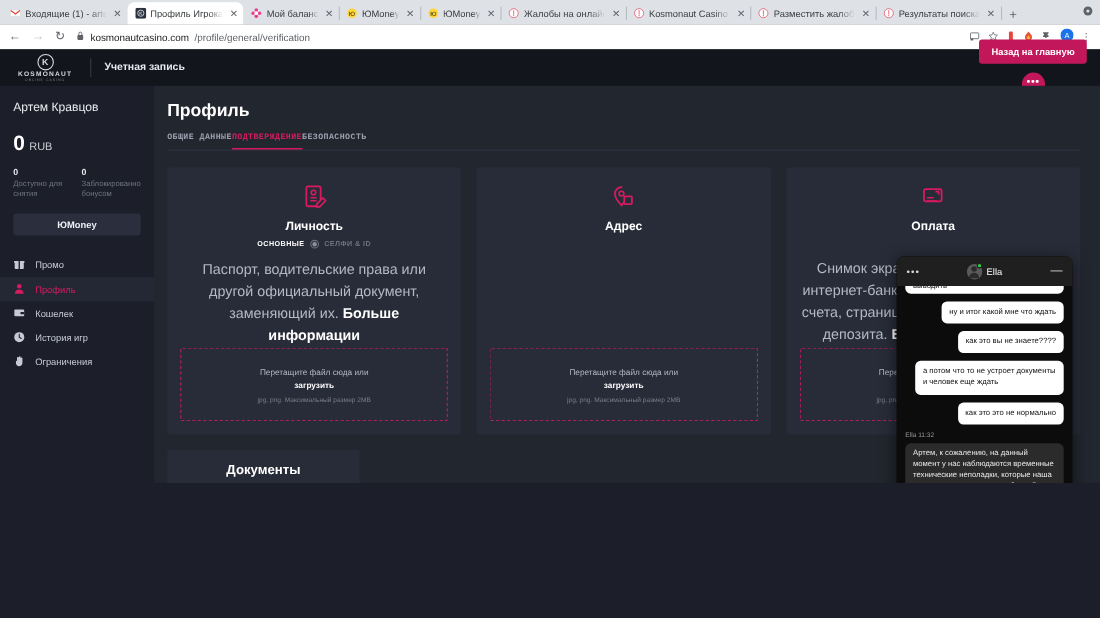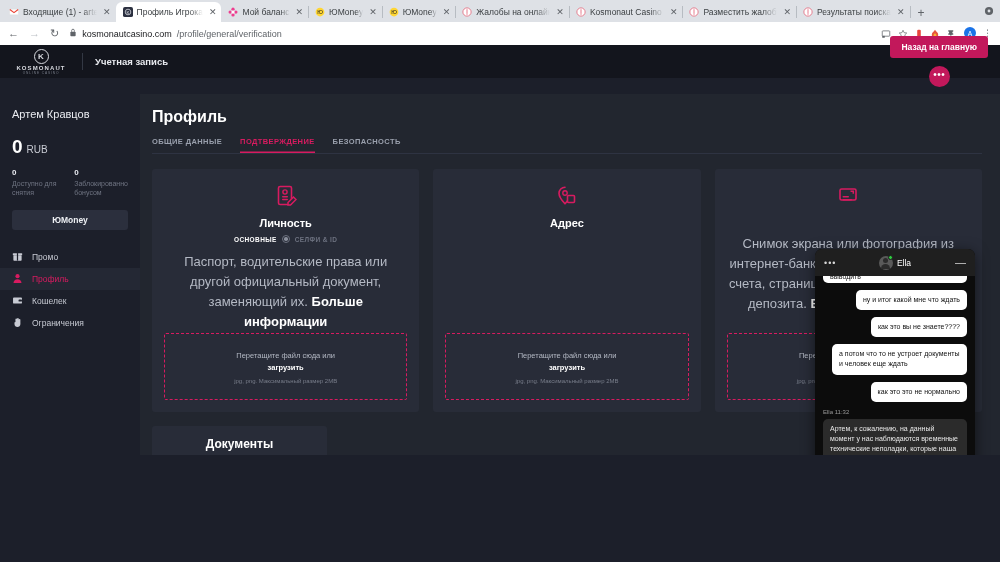--- a/index.html
+++ b/index.html
@@ -90,21 +90,21 @@
     cursor: pointer; white-space: nowrap;
   }
   .round-dots {
     width: 21px; height: 21px; border-radius: 50%;
     background: #c2185b; color: #fff;
     display: flex; align-items: center; justify-content: center;
     font-size: 10px; letter-spacing: 0.5px; padding-bottom: 4px;
   }
 
   
-  .body-split { display: flex; height: 361px; margin-top: 16px; }
+  .body-split { display: flex; height: 361px; }
 
   
   .sidebar {
     width: 140px; background: #1c1f2a; flex: 0 0 140px;
     padding: 14px 0 0 0;
   }
   .s-name { font-size: 11px; color: #e9ebf0; padding: 0 12px; margin-bottom: 16px; }
   .s-bal { padding: 0 12px; display: flex; align-items: baseline; gap: 4px; }
   .s-bal-num { font-size: 19px; font-weight: bold; color: #ffffff; }
   .s-bal-cur { font-size: 10px; color: #c9ccd4; }
@@ -129,22 +129,22 @@
   .s-ico { width: 11px; height: 11px; flex: 0 0 11px; display: flex; align-items: center; justify-content: center; }
 
   
   .main {
     flex: 1; background: #22262f;
     padding: 14px 18px 0 12px;
     overflow: hidden; position: relative;
   }
   .page-title { font-size: 16px; font-weight: bold; color: #ffffff; }
   .tabs {
-    display: flex; gap: 18px; margin-top: 11px;
-    border-bottom: 1px solid #2e3342; position: relative;
+    display: flex; gap: 0; margin-top: 11px;
+    border-bottom: 1px solid #2e3342; position: relative; font-family: Liberation Mono, monospace;
   }
   .tab-item {
     font-size: 7.5px; letter-spacing: 0.4px; color: #9aa0ad;
     padding-bottom: 7px; cursor: pointer; font-weight: bold;
   }
   .tab-item.active { color: #d81b60; box-shadow: inset 0 -1.5px 0 #d81b60; }
 
   .cards { display: flex; gap: 14px; margin-top: 15px; }
   .vcard {
     flex: 1; background: #282c38; border-radius: 3px;
@@ -489,20 +489,29 @@
                 <svg viewBox="0 0 16 16" width="11" height="11">
                   <rect x="1.5" y="3.5" width="13" height="9" rx="1.4" fill="currentColor"></rect>
                   <rect x="9.5" y="6.6" width="5" height="3" rx="1" fill="#1c1f2a"></rect>
                 </svg>
               </span>
               <span>Кошелек</span>
             </div>
             <div class="s-item">
               <span class="s-ico">
                 <svg viewBox="0 0 16 16" width="11" height="11">
+                  <circle cx="8" cy="8" r="6.6" fill="currentColor"></circle>
+                  <path d="M8 4.2V8l2.6 1.8" stroke="#1c1f2a" stroke-width="1.4" fill="none" stroke-linecap="round"></path>
+                </svg>
+              </span>
+              <span>История игр</span>
+            </div>
+            <div class="s-item">
+              <span class="s-ico">
+                <svg viewBox="0 0 16 16" width="11" height="11">
                   <path d="M5 7V3.4a1.2 1.2 0 0 1 2.4 0V7V2.6a1.2 1.2 0 0 1 2.4 0V7V4a1.2 1.2 0 0 1 2.4 0v6.2c0 2.6-1.9 4.3-4.3 4.3S3.6 12.8 3.6 10.2V8.2a1.1 1.1 0 0 1 2.2 0z" fill="currentColor"></path>
                 </svg>
               </span>
               <span>Ограничения</span>
             </div>
           </div>
       </div>
 
       <div class="main">
         <div class="page-title">Профиль</div>
@@ -556,20 +565,21 @@
 
           <div class="vcard">
             <div class="vc-icon">
               <svg width="24" height="24" viewBox="0 0 24 24">
                 <rect x="4" y="4" width="16" height="11" rx="1.6" stroke="#d81b60" stroke-width="1.6" fill="none"></rect>
                 <rect x="6.5" y="11" width="6.5" height="1.5" rx="0.7" fill="#d81b60"></rect>
                 <rect x="6.5" y="14" width="9.5" height="1.5" rx="0.7" fill="#d81b60"></rect>
                 <path d="M14.5 6.2h2.8v2.6" stroke="#d81b60" stroke-width="1.5" fill="none"></path>
               </svg>
             </div>
+            <div class="vc-title">Оплата</div>
             <div class="vc-desc" style="margin-top:22px;"><span>Снимок экрана или фотография из интернет-банка, выписка с банковского счета, страница Skrill и т.д. с указанием депозита. </span><b>Больше информации</b></div>
             <div class="dropzone">
               <div class="dz-l1">Перетащите файл сюда или</div>
               <div class="dz-l2">загрузить</div>
               <div class="dz-l3">jpg, png. Максимальный размер 2MB</div>
             </div>
           </div>
         </div>
 
         <div class="docs-card">

